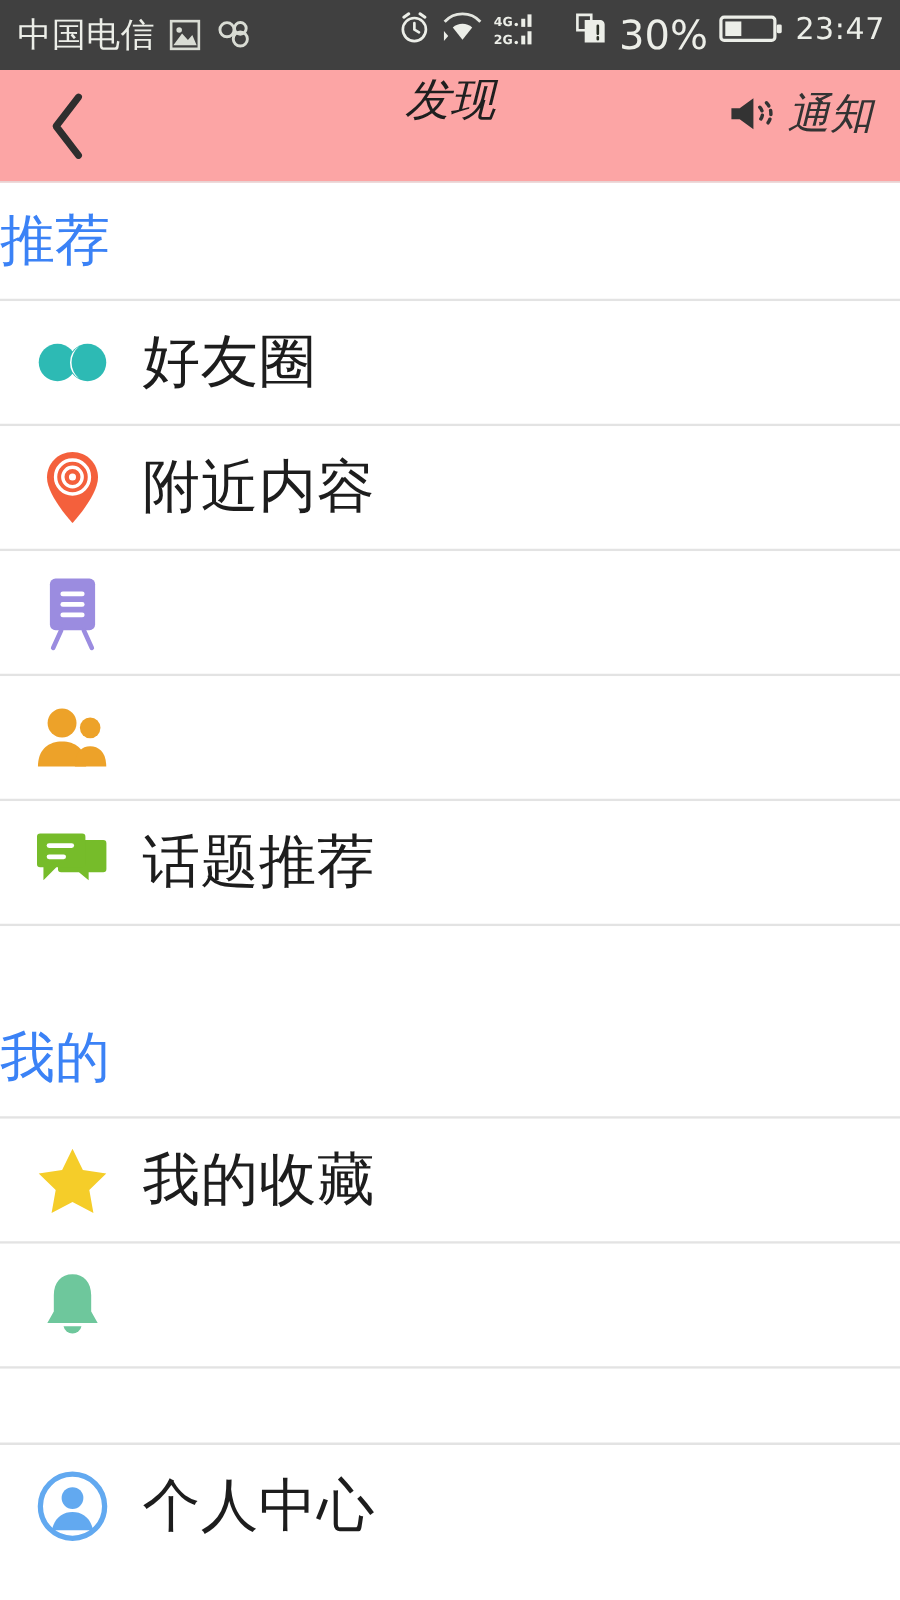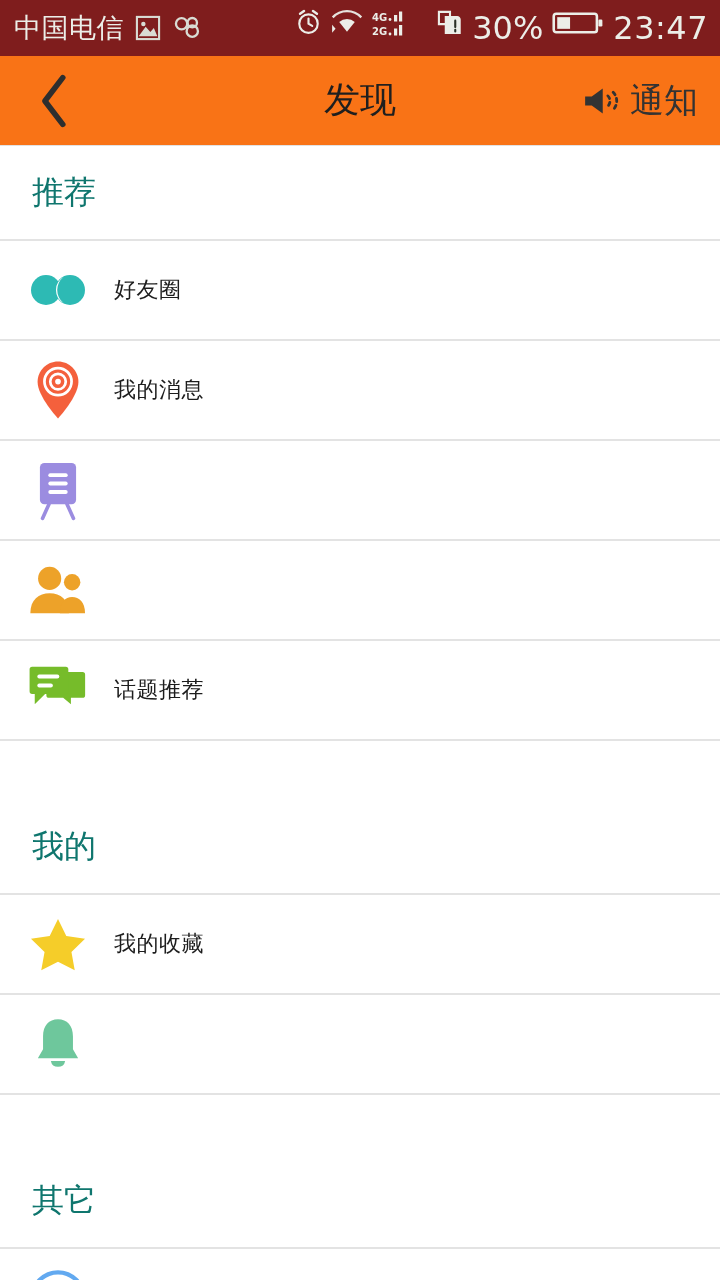--- a/index.html
+++ b/index.html
@@ -6,67 +6,68 @@
   html, body {
     width:720px; height:1280px;
     background:#ffffff;
     font-family:"DejaVu Sans","Liberation Sans",sans-serif;
     overflow:hidden;
   }
   .phone { width:720px; height:1280px; position:relative; background:#fff; }
 
   
   .statusbar {
-    height:56px; background:#7f1d1d; color:#e8eae4;
+    height:56px; background:#404040; color:#e8eae4;
     display:flex; align-items:center; justify-content:space-between;
     padding:0 12px 0 14px;
   }
   .sb-left { display:flex; align-items:center; gap:10px; }
   .sb-right { display:flex; align-items:flex-start; gap:9px; }
   .carrier { font-size:27px; letter-spacing:0.5px; color:#eceee8; }
-  .sb-time { font-size:32px; color:#eceee8; letter-spacing:0.5px; }
+  .sb-time { font-size:24px; color:#eceee8; letter-spacing:0.5px; }
   .sb-batterytext { font-size:32px; color:#eceee8; }
   .ic { display:block; }
 
   
   .navbar {
-    height:90px; background:#f97316;
-    display:flex; align-items:center; position:relative;
+    height:90px; background:#fca5a5;
+    display:flex; position:relative;
     border-bottom:1px solid #e2e2e2;
+    font-style:italic;
   }
   .nav-back { width:110px; height:90px; display:flex; align-items:center; justify-content:center; }
   .nav-title {
     position:absolute; left:0; right:0; text-align:center;
     font-size:36px; color:#1f1f1f; pointer-events:none;
   }
   .nav-right {
     margin-left:auto; display:flex; align-items:center; gap:6px;
     padding-right:22px; height:70px;
   }
   .nav-right-label { font-size:34px; color:#333; }
 
   
   .section-header {
     height:93px; display:flex; align-items:center;
-    padding-left:32px; font-size:32px; color:#0f766e;
+    font-size:44px; color:#3b82f6;
     background:#fff;
   }
   .divider { height:2px; background:#e3e3e3; width:100%; }
   .gap { height:59px; background:#fff; }
 
   .row {
     height:98px; display:flex; align-items:center;
     padding-left:24px; background:#fff;
   }
   .row-icon {
     width:68px; height:68px; display:flex;
     align-items:center; justify-content:center; flex:0 0 68px;
   }
   .row-label {
-    font-size:22px; color:#1d1d1d; margin-left:22px;
+    font-size:46px; color:#1d1d1d; margin-left:22px;
     letter-spacing:0.5px;
   }
 </style>
 </head>
 <body>
 
 <div class="phone">
 
   <div class="statusbar">
     <div class="sb-left">
@@ -163,21 +164,21 @@
 
     <div class="row">
       <span class="row-icon">
         <svg width="48" height="62" viewBox="0 0 36 48">
           <path d="M18 2 C9.2 2 2.2 9 2.2 17.8 C2.2 29 18 46 18 46 C18 46 33.8 29 33.8 17.8 C33.8 9 26.8 2 18 2 Z" fill="#f4603c"></path>
           <circle cx="18" cy="17.5" r="10.5" fill="none" stroke="#ffffff" stroke-width="2.1"></circle>
           <circle cx="18" cy="17.5" r="6" fill="none" stroke="#ffffff" stroke-width="2.1"></circle>
           <circle cx="18" cy="17.5" r="2.2" fill="#ffffff"></circle>
         </svg>
       </span>
-      <span class="row-label">我的消息</span>
+      <span class="row-label">附近内容</span>
     </div>
     <div class="divider"></div>
 
     <div class="row">
       <span class="row-icon">
         <svg width="52" height="62" viewBox="0 0 40 48">
           <rect x="6" y="3" width="28" height="32" rx="3.5" fill="#9b8ce0"></rect>
           <rect x="12.5" y="11" width="15" height="3" rx="1.5" fill="#ffffff"></rect>
           <rect x="12.5" y="17.5" width="15" height="3" rx="1.5" fill="#ffffff"></rect>
           <rect x="12.5" y="24" width="15" height="3" rx="1.5" fill="#ffffff"></rect>
@@ -232,21 +233,20 @@
         <svg width="52" height="58" viewBox="0 0 40 44">
           <path d="M20 3 C27 3 31.5 8 31.5 16 V26 L35.5 33 H4.5 L8.5 26 V16 C8.5 8 13 3 20 3 Z" fill="#6ec79c"></path>
           <path d="M14.5 35 A5.6 5.6 0 0 0 25.5 35 Z" fill="#6ec79c"></path>
         </svg>
       </span>
     </div>
     <div class="divider"></div>
 
     <div class="gap"></div>
 
-    <div class="section-header">其它</div>
     <div class="divider"></div>
 
     <div class="row">
       <span class="row-icon">
         <svg width="58" height="58" viewBox="0 0 44 44">
           <circle cx="22" cy="22" r="19.5" fill="none" stroke="#62a9f0" stroke-width="3.2"></circle>
           <circle cx="22" cy="17" r="6.6" fill="#62a9f0"></circle>
           <path d="M9.5 36.5 C11 29 16 25.5 22 25.5 C28 25.5 33 29 34.5 36.5 Z" fill="#62a9f0"></path>
         </svg>
       </span>

